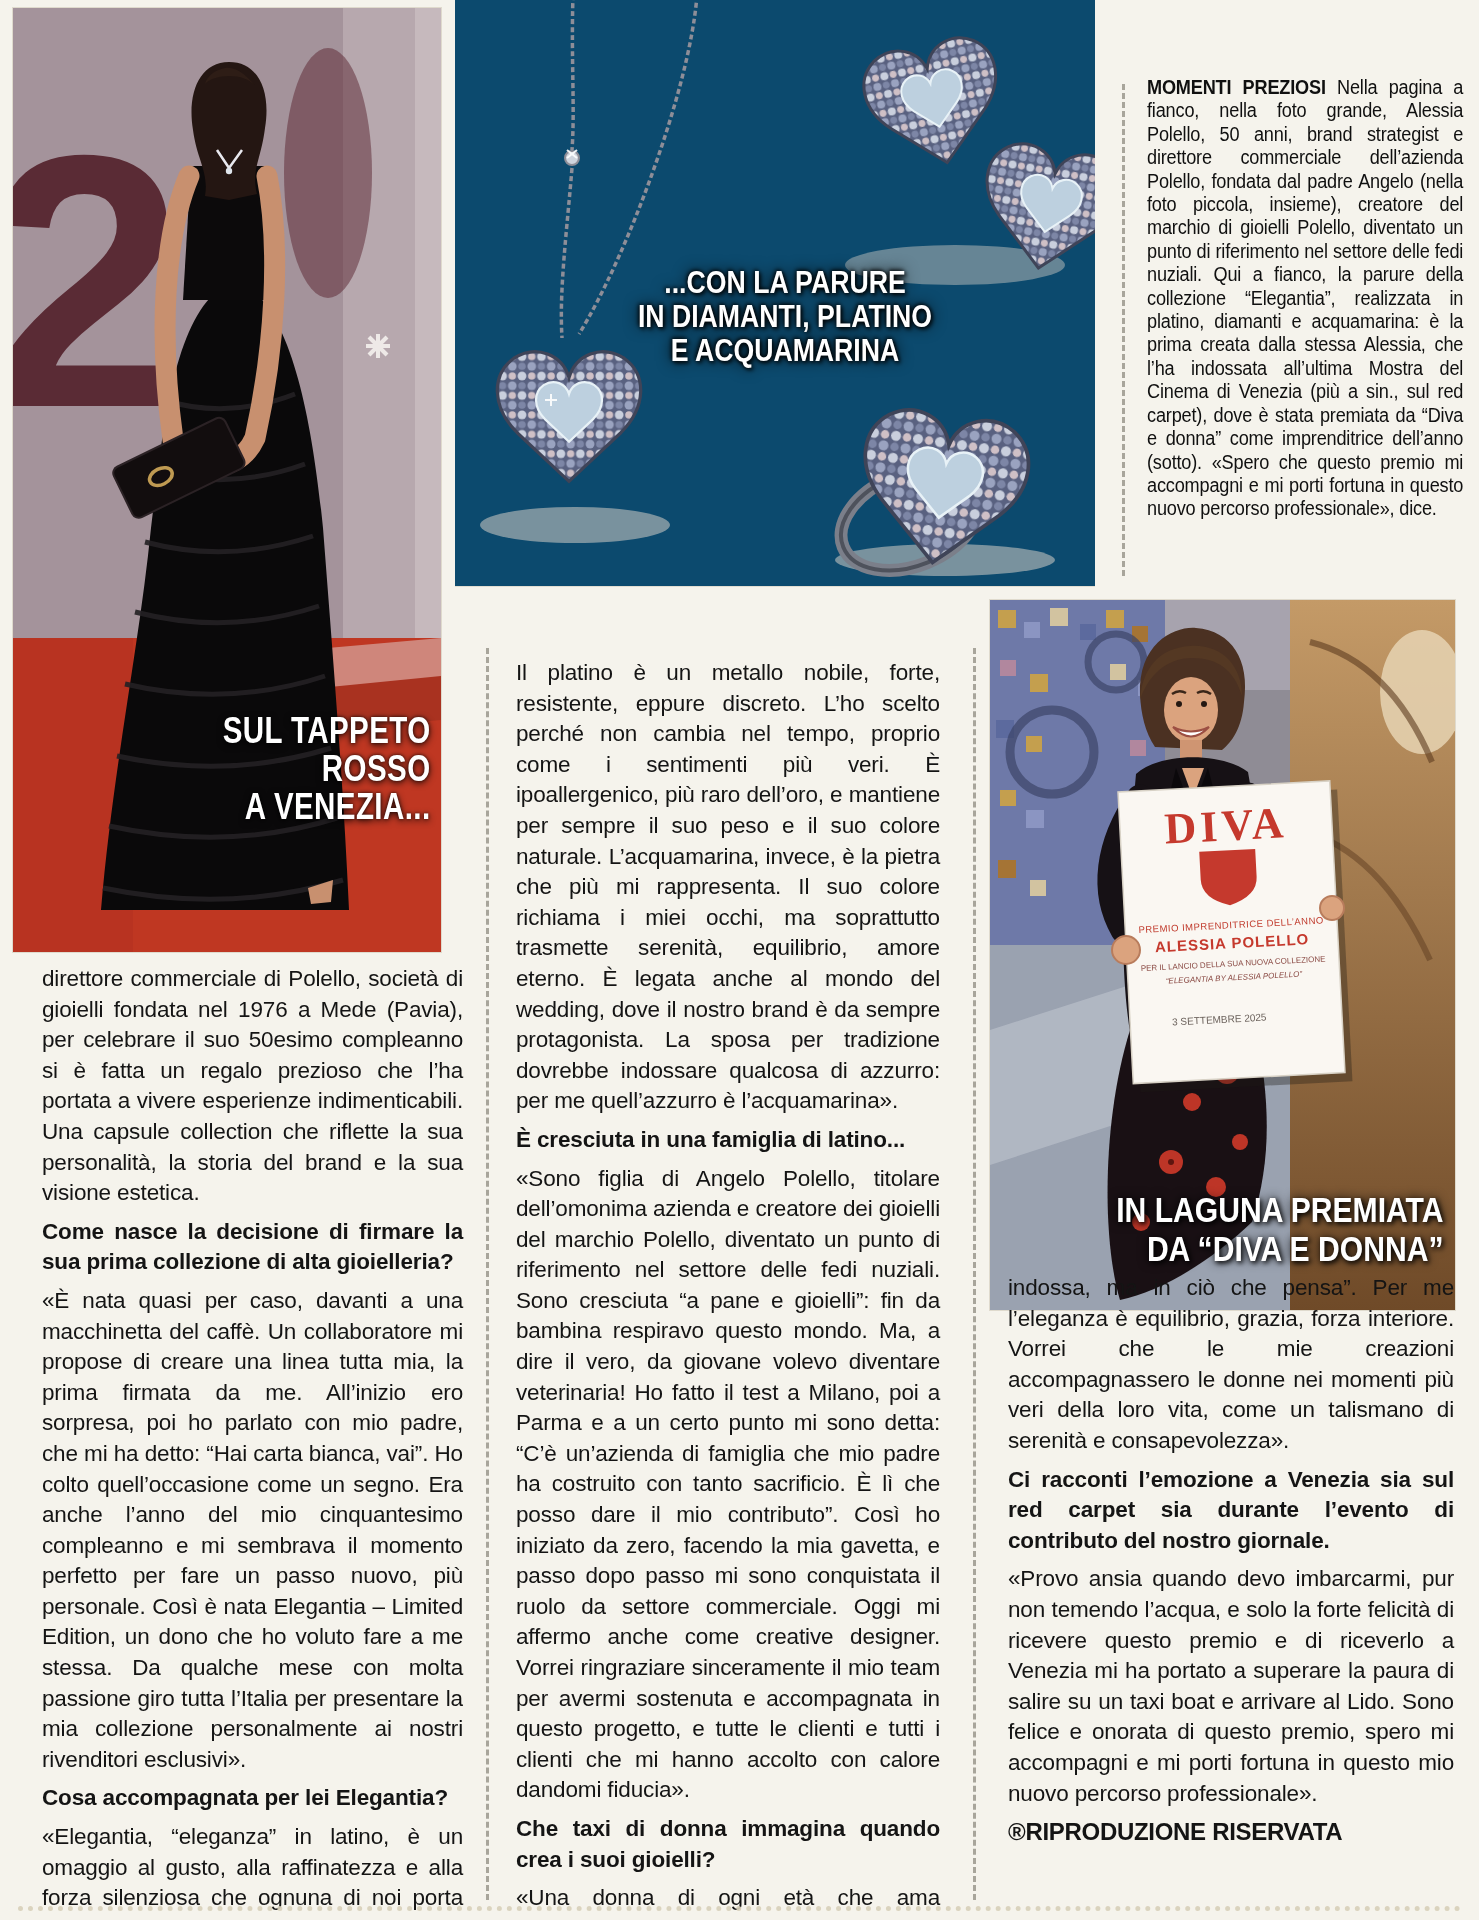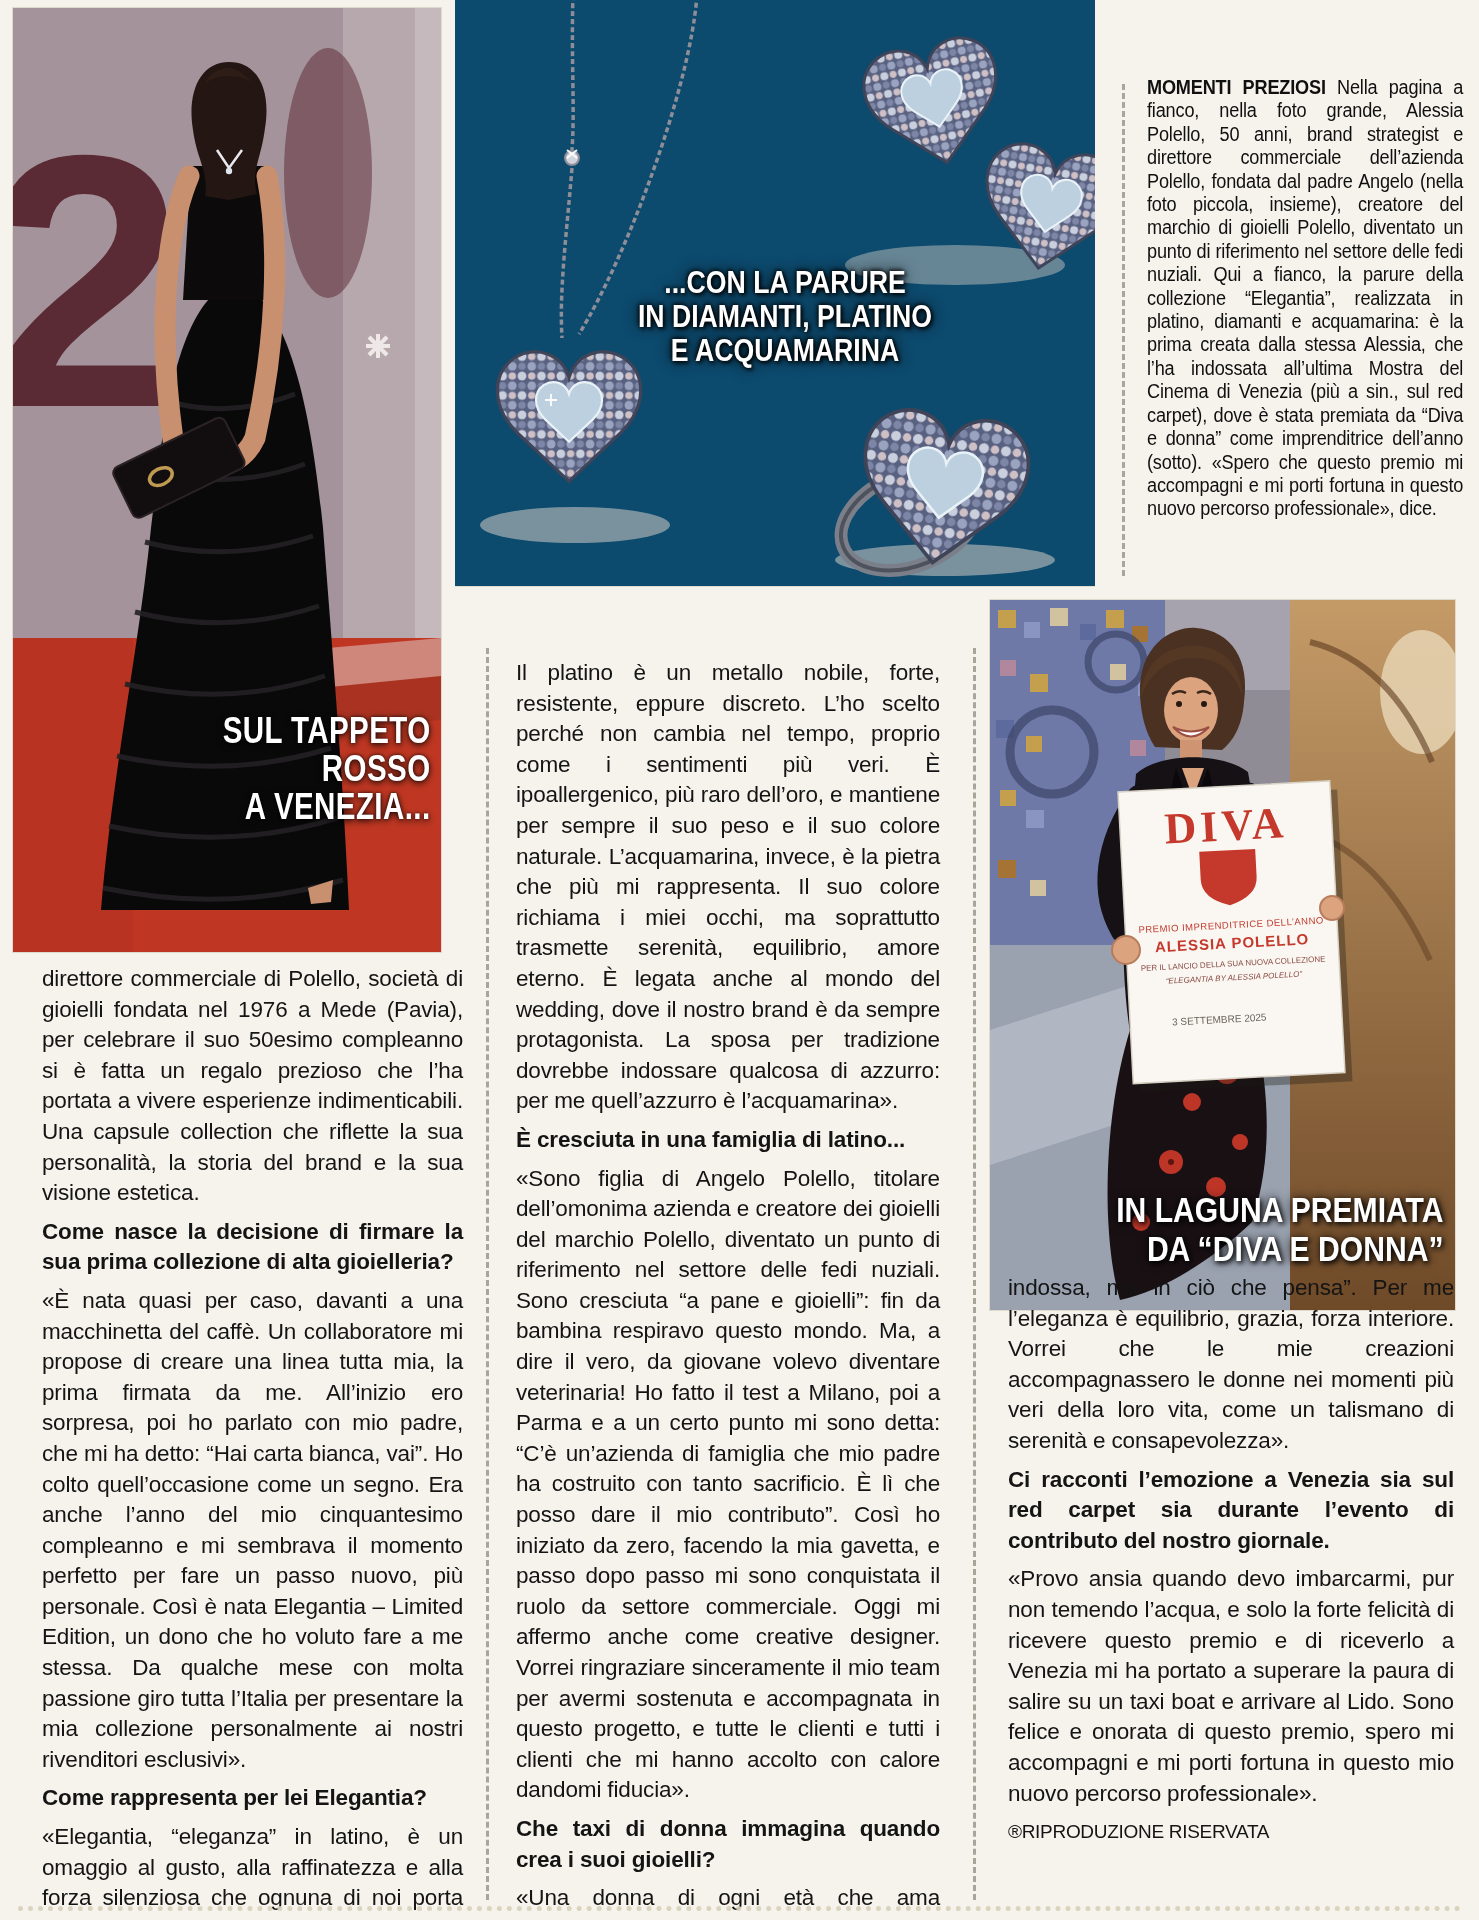--- a/index.html
+++ b/index.html
@@ -30,21 +30,21 @@
            font-weight:bold;color:#101010;letter-spacing:-.2px;}
   .momenti p{margin:0;}
   
   .col{position:absolute;text-align:justify;font-size:22.5px;line-height:30.6px;
        color:#141414;letter-spacing:-.15px;hyphens:auto;}
   .col p{margin:8px;}
   .col p.q{font-weight:bold;}
   .col1{left:34px;top:956px;width:437px;height:950px;}
   .col2{left:508px;top:650px;width:440px;height:1256px;}
   .col3{left:1000px;top:1265px;width:462px;height:564px;}
-  .repro{margin-top:6px;font-size:19px;font-weight:normal;letter-spacing:-.3px;}
+  .repro{margin-top:6px;font-size:24px;font-weight:bold;letter-spacing:-.3px;}
   
   .vdash{position:absolute;width:0;border-left:3px dashed #9b988e;opacity:.85;}
   .d1{left:486px;top:648px;height:1252px;}
   .d2{left:973px;top:648px;height:1252px;}
   .d3{left:1122px;top:84px;height:492px;}
   .bdots{position:absolute;left:18px;right:18px;top:1906px;border-top:5px dotted #d8d0ba;opacity:.9;}
 </style>
 </head>
 <body>
 
@@ -269,21 +269,21 @@
     <figcaption class="cap cap-award">
       <span>IN LAGUNA PREMIATA</span>
       <span>DA “DIVA E DONNA”</span>
     </figcaption>
   </figure>
 
   <section class="col col1">
     <p>direttore commerciale di Polello, società di gioielli fondata nel 1976 a Mede (Pavia), per celebrare il suo 50esimo compleanno si è fatta un regalo prezioso che l’ha portata a vivere esperienze indimenticabili. Una capsule collection che riflette la sua personalità, la storia del brand e la sua visione estetica.</p>
     <p class="q">Come nasce la decisione di firmare la sua prima collezione di alta gioielleria?</p>
     <p>«È nata quasi per caso, davanti a una macchinetta del caffè. Un collaboratore mi propose di creare una linea tutta mia, la prima firmata da me. All’inizio ero sorpresa, poi ho parlato con mio padre, che mi ha detto: “Hai carta bianca, vai”. Ho colto quell’occasione come un segno. Era anche l’anno del mio cinquantesimo compleanno e mi sembrava il momento perfetto per fare un passo nuovo, più personale. Così è nata Elegantia – Limited Edition, un dono che ho voluto fare a me stessa. Da qualche mese con molta passione giro tutta l’Italia per presentare la mia collezione personalmente ai nostri rivenditori esclusivi».</p>
-    <p class="q">Come rappresenta per lei Elegantia?</p>
+    <p class="q">Cosa accompagnata per lei Elegantia?</p>
     <p>«Elegantia, “eleganza” in latino, è un omaggio al gusto, alla raffinatezza e alla forza silenziosa che ognuna di noi porta dentro. Ogni gioiello custodisce un’emozione, una storia, un valore. È realizzata combinando platino, diamanti e acquamarina.</p>
   </section>
 
   <section class="col col2">
     <p>Il platino è un metallo nobile, forte, resistente, eppure discreto. L’ho scelto perché non cambia nel tempo, proprio come i sentimenti più veri. È ipoallergenico, più raro dell’oro, e mantiene per sempre il suo peso e il suo colore naturale. L’acquamarina, invece, è la pietra che più mi rappresenta. Il suo colore richiama i miei occhi, ma soprattutto trasmette serenità, equilibrio, amore eterno. È legata anche al mondo del wedding, dove il nostro brand è da sempre protagonista. La sposa per tradizione dovrebbe indossare qualcosa di azzurro: per me quell’azzurro è l’acquamarina».</p>
     <p class="q">È cresciuta in una famiglia di latino...</p>
     <p>«Sono figlia di Angelo Polello, titolare dell’omonima azienda e creatore dei gioielli del marchio Polello, diventato un punto di riferimento nel settore delle fedi nuziali. Sono cresciuta “a pane e gioielli”: fin da bambina respiravo questo mondo. Ma, a dire il vero, da giovane volevo diventare veterinaria! Ho fatto il test a Milano, poi a Parma e a un certo punto mi sono detta: “C’è un’azienda di famiglia che mio padre ha costruito con tanto sacrificio. È lì che posso dare il mio contributo”. Così ho iniziato da zero, facendo la mia gavetta, e passo dopo passo mi sono conquistata il ruolo da settore commerciale. Oggi mi affermo anche come creative designer. Vorrei ringraziare sinceramente il mio team per avermi sostenuta e accompagnata in questo progetto, e tutte le clienti e tutti i clienti che mi hanno accolto con calore dandomi fiducia».</p>
     <p class="q">Che taxi di donna immagina quando crea i suoi gioielli?</p>
     <p>«Una donna di ogni età che ama l’eleganza non ostentata, raffinata, semplice e autentica. Mi ispiro a una frase che amo: “La vera eleganza di una donna non è in ciò che</p>
   </section>

